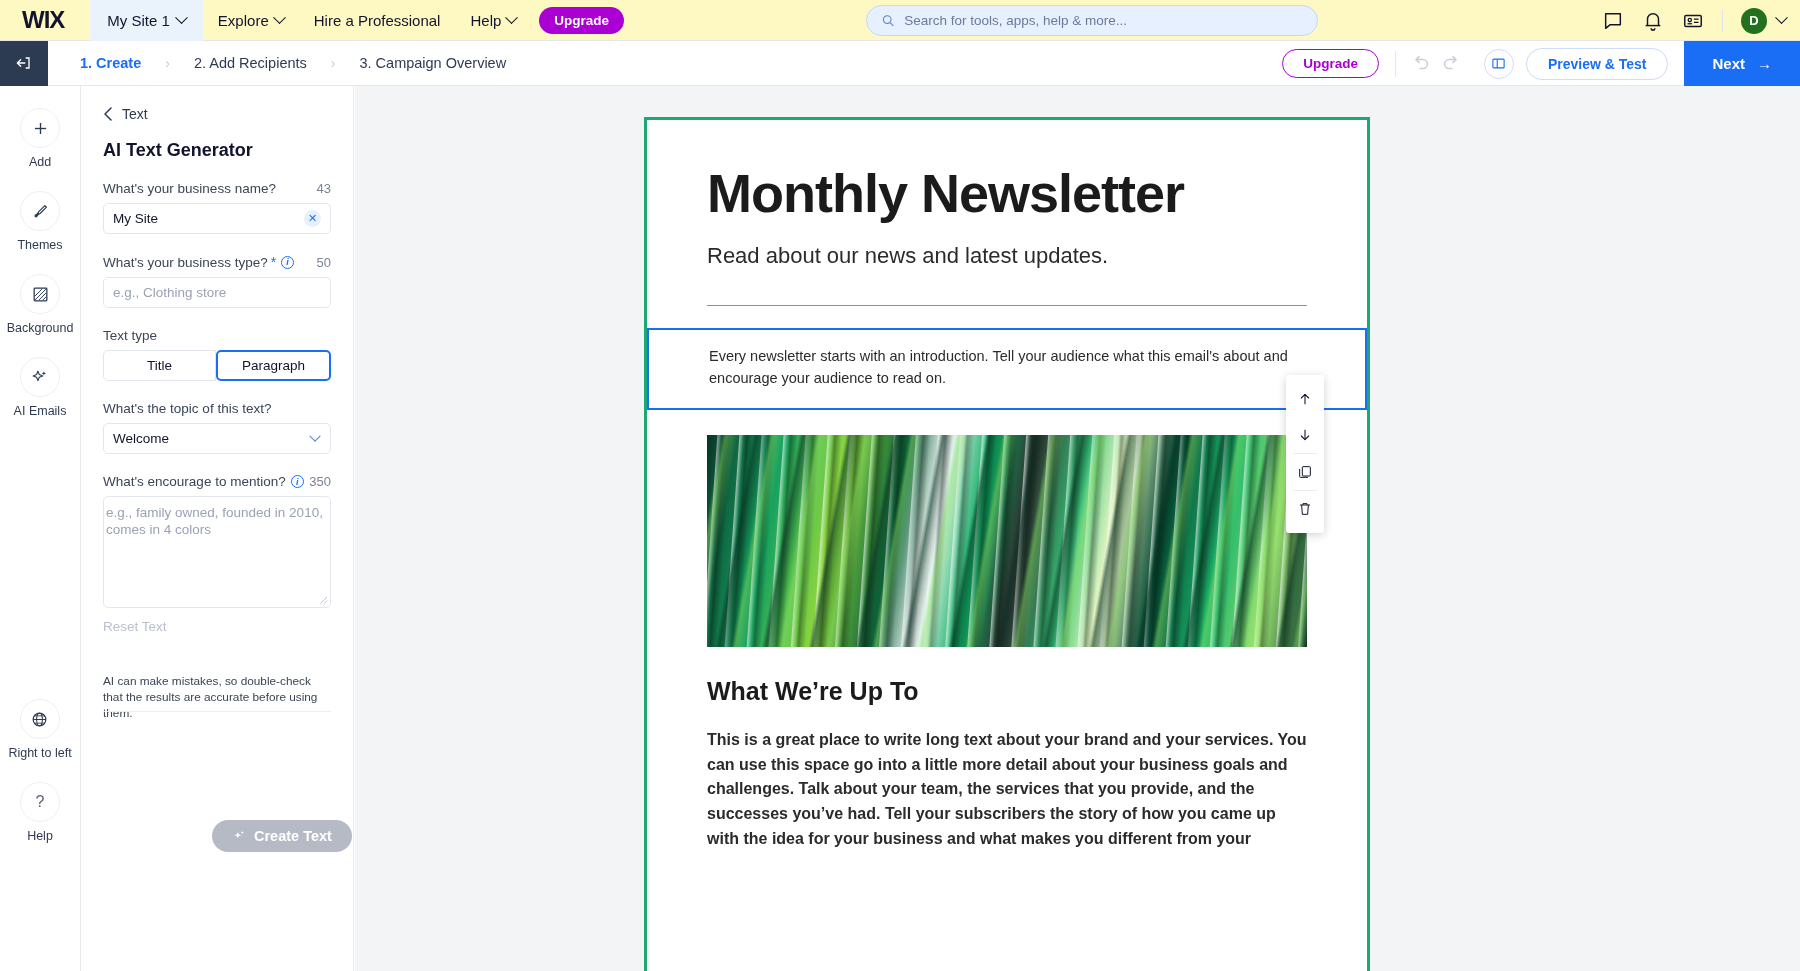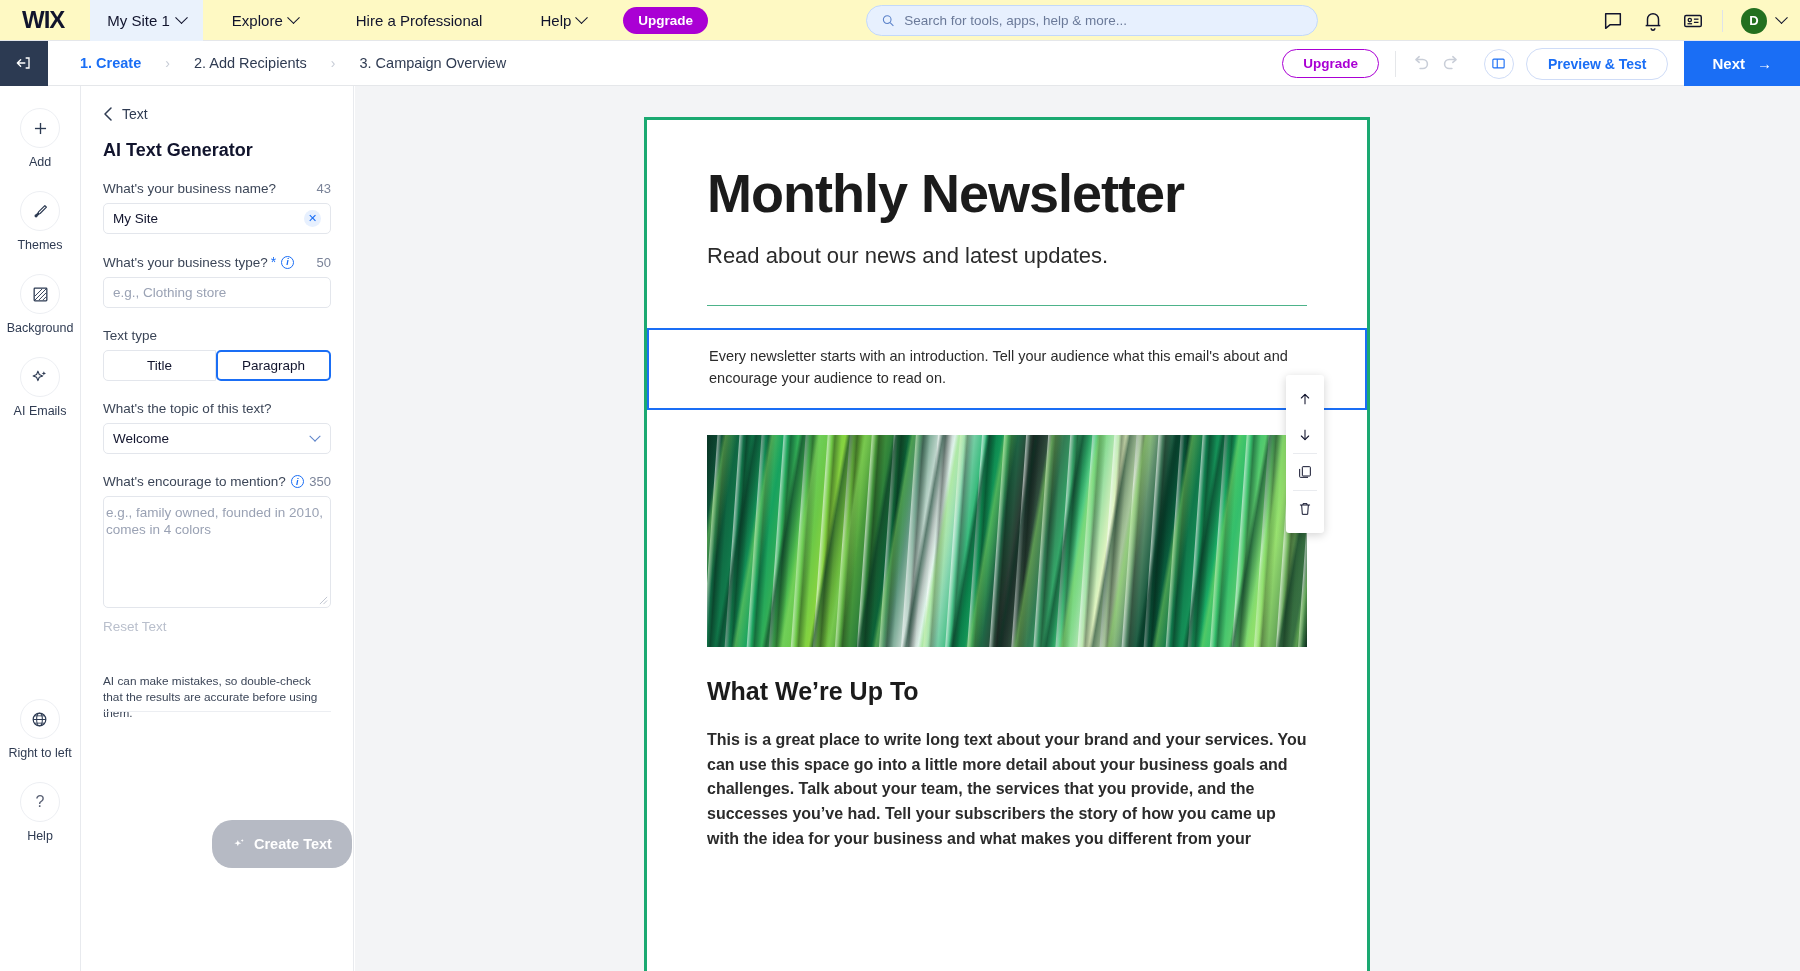--- a/index.html
+++ b/index.html
@@ -20,21 +20,21 @@
     font-size: 24px; font-weight: 700; letter-spacing: -1px;
     color: #11142d; padding: 0 26px 0 22px; line-height: 1;
   }
   .site-chip {
     height: 41px; display: flex; align-items: center; gap: 7px;
     padding: 0 17px; background: #eaf2fc; color: #11142d; font-size: 15px;
     cursor: pointer;
   }
   .menu-item {
     height: 41px; display: flex; align-items: center; gap: 6px;
-    padding: 0 29px; font-size: 15px; color: #11142d; cursor: pointer;
+    padding: 0 15px; font-size: 15px; color: #11142d; cursor: pointer;
   }
   .chev { display:inline-block; width:9px; height:9px; border-right:1.6px solid #11142d;
           border-bottom:1.6px solid #11142d; transform: rotate(45deg) translate(-2px,-2px); }
   .upgrade-pill {
     background: #aa00d4; color: #fff; font-size: 13.5px; font-weight: 600;
     border-radius: 20px; padding: 6px 15px; margin-left: 8px; cursor: pointer;
   }
   .search-wrap {
     position: absolute; left: 866px; top: 5px; width: 452px; height: 31px;
     background: #e7f0fe; border: 1px solid #c3d9fb; border-radius: 16px;
@@ -159,21 +159,21 @@
     position: relative; background:#fff; cursor: text;
   }
   .ta-grip { position: absolute; right: 2px; bottom: 2px; width: 9px; height: 9px; }
   .reset-link { margin-top: 11px; font-size: 13.5px; color: #b9bfcc; cursor: pointer; }
   .disclaimer {
     margin-top: 40px; font-size: 11.8px; color: #3b4557; line-height: 1.35;
   }
   .panel-sep { position:absolute; left:22px; right:22px; top: 625px; height:1px; background:#eceef2; }
   .create-btn {
     position: absolute; left: 131px; top: 734px;
-    background: #b6bac4; color: #fff; border-radius: 20px; padding: 16px 20px;
+    background: #b6bac4; color: #fff; border-radius: 20px; padding: 8px 20px;
     font-size: 14.5px; font-weight: 600; display: flex; align-items: center; gap: 8px;
     cursor: not-allowed;
   }
 
   
   .canvas {
     position: absolute; top: 86px; left: 355px; right: 0; bottom: 0;
     background: #f3f4f6; overflow: hidden;
   }
   .email {

